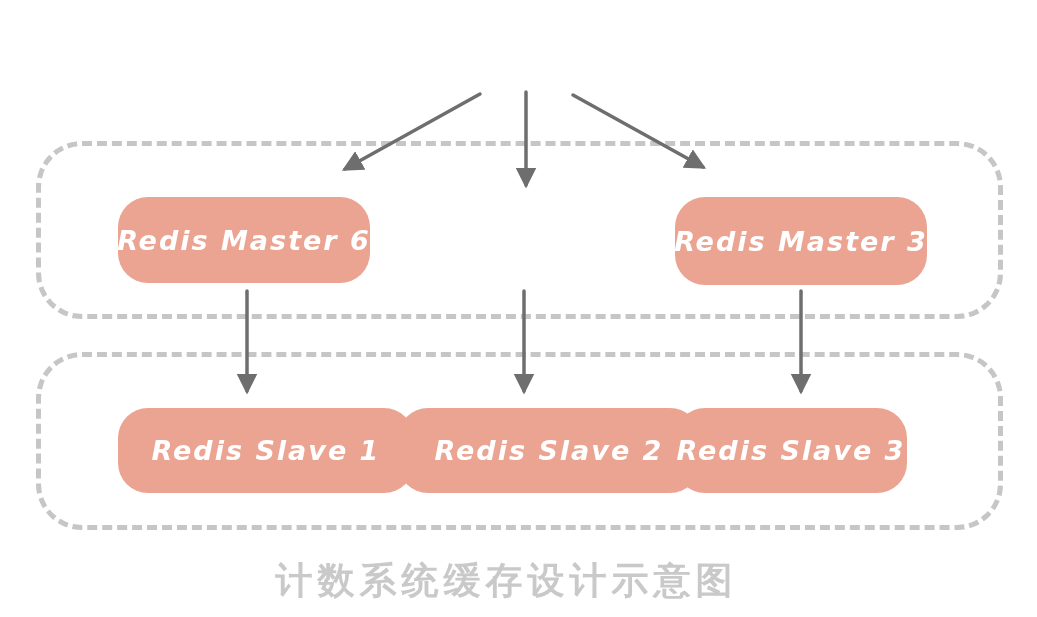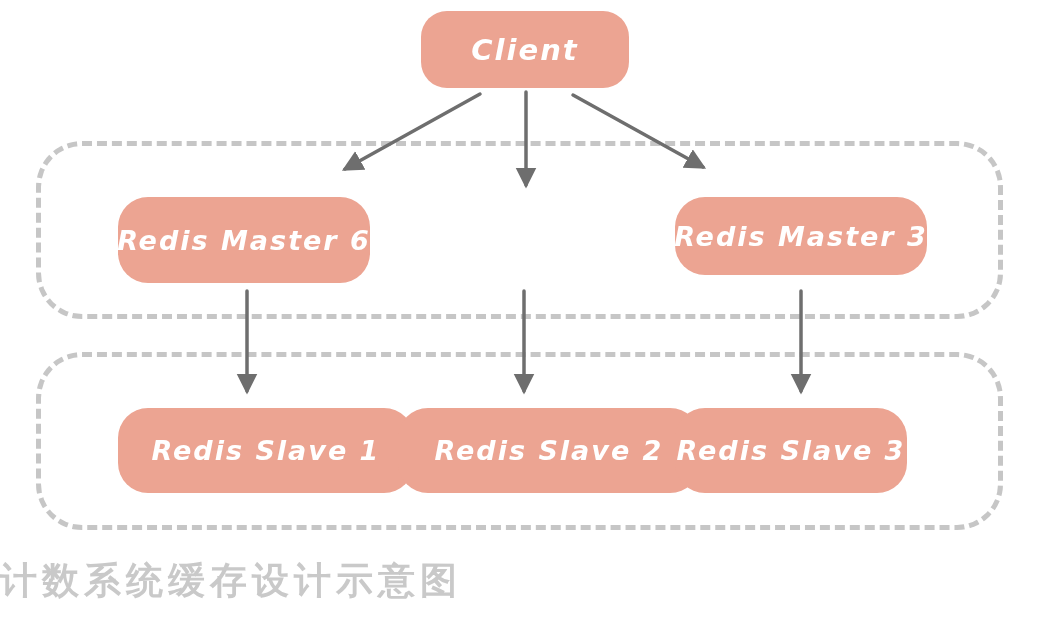--- a/index.html
+++ b/index.html
@@ -29,21 +29,21 @@
     white-space: nowrap;
   }
   .client-node {
     left: 421px; top: 11px; width: 208px; height: 77px;
     font-size: 29px;
   }
   .mid-node { font-size: 27px; border-radius: 30px; }
 
   .node-master-1 { left: 118px; top: 197px; width: 252px; height: 86px; }
   .node-master-2 { left: 398px; top: 197px; width: 250px; height: 86px; }
-  .node-master-3 { left: 675px; top: 197px; width: 252px; height: 78px; }
+  .node-master-3 { left: 675px; top: 197px; width: 252px; height: 88px; }
 
   .node-slave-1 { left: 118px; top: 408px; width: 296px; height: 85px; }
   .node-slave-2 { left: 398px; top: 408px; width: 302px; height: 85px; }
   .node-slave-3 { left: 675px; top: 408px; width: 232px; height: 85px; }
 
   .group-box {
     position: absolute;
     left: 36px;
     width: 967px;
     border: 5px dashed var(--group-border);
@@ -54,20 +54,21 @@
   .group-slaves  { top: 352px; height: 178px; }
 
   .arrow-layer { position: absolute; inset: 0; pointer-events: none; }
   .arrow-line { stroke: var(--arrow); stroke-width: 3.5; fill: none; stroke-linecap: round; }
   #arrowhead path { fill: var(--arrow); }
 
   .caption {
     position: absolute;
     left: 0; right: 24px;
     top: 556px;
+    text-align: center;
     color: var(--caption-text);
     font-size: 37px;
     font-weight: bold;
     letter-spacing: 5px;
   }
 </style>
 </head>
 <body style="--node-fill: #eca492; --node-text: #ffffff; --group-border: #c6c6c6; --arrow: #6e6e6e; --caption-text: #c9c9c9;">
 
 <div class="stage">
@@ -82,23 +83,20 @@
       </marker>
     </defs>
     <line class="arrow-line" x1="480" y1="94" x2="345" y2="169" marker-end="url(#arrowhead)"></line>
     <line class="arrow-line" x1="526" y1="92" x2="526" y2="185" marker-end="url(#arrowhead)"></line>
     <line class="arrow-line" x1="573" y1="95" x2="703" y2="167" marker-end="url(#arrowhead)"></line>
     <line class="arrow-line" x1="247" y1="291" x2="247" y2="391" marker-end="url(#arrowhead)"></line>
     <line class="arrow-line" x1="524" y1="291" x2="524" y2="391" marker-end="url(#arrowhead)"></line>
     <line class="arrow-line" x1="801" y1="291" x2="801" y2="391" marker-end="url(#arrowhead)"></line>
   </svg>
 
-  <div class="node client-node">
-    <span>Client</span>
-  </div>
 
   <div class="node mid-node node-master-1">
     <span>Redis Master 6</span>
   </div>
   <div class="node mid-node node-master-3">
     <span>Redis Master 3</span>
   </div>
 
   <div class="node mid-node node-slave-1">
     <span>Redis Slave 1</span>

